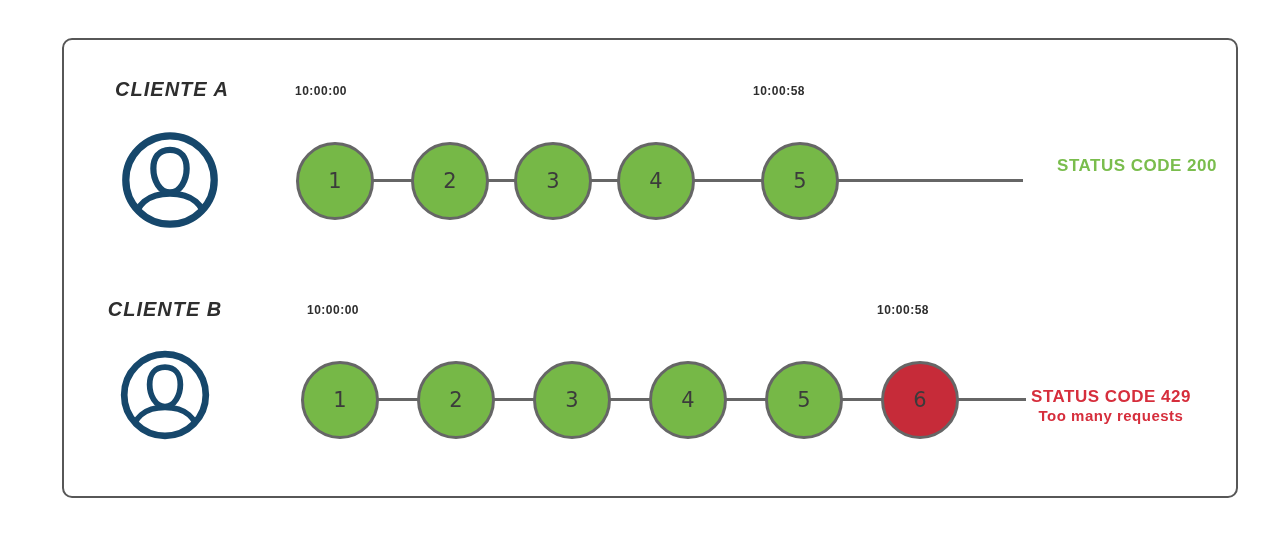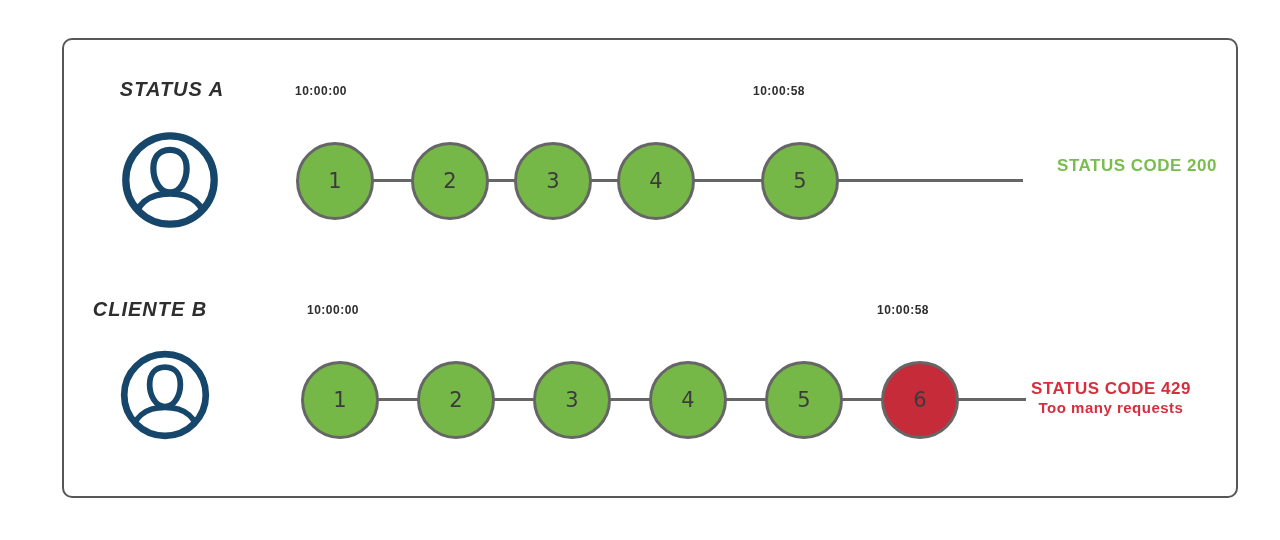--- a/index.html
+++ b/index.html
@@ -79,21 +79,21 @@
   .status .l2 { font-size: 15px; }
   .status.ok { color: var(--status-green); margin-left: 26px; }
   .status.err { color: var(--status-red); }
 </style>
 </head>
 <body>
 
 <div class="canvas">
   <div class="frame"></div>
 
-  <div class="client-label" style="left:102px; top:78px;">STATUS A</div>
+  <div class="client-label" style="left:102px; top:78px;">CLIENTE A</div>
 
   <div class="avatar" style="left:118px; top:128px; width:104px; height:104px;">
     <svg width="104" height="104" viewBox="0 0 100 100">
       <defs>
           <clipPath id="clip-a">
             <circle cx="50" cy="50" r="42"></circle>
           </clipPath>
         </defs>
       <g clip-path="url(#clip-a)">
         <path d="M14,98 C15,72 31,63 50,63 C69,63 85,72 86,98 Z" fill="#ffffff" stroke="currentColor" stroke-width="6"></path>
@@ -111,21 +111,21 @@
   <div class="node" style="left:296px; top:142px;">1</div>
   <div class="node" style="left:411px; top:142px;">2</div>
   <div class="node" style="left:514px; top:142px;">3</div>
   <div class="node" style="left:617px; top:142px;">4</div>
   <div class="node" style="left:761px; top:142px;">5</div>
 
   <div class="status ok" style="left:1026px; top:155px;">
     <div class="l1">STATUS CODE 200</div>
   </div>
 
-  <div class="client-label" style="left:80px; top:298px;">CLIENTE B</div>
+  <div class="client-label" style="left:95px; top:298px;">CLIENTE B</div>
 
   <div class="avatar" style="left:117px; top:347px; width:96px; height:96px;">
     <svg width="96" height="96" viewBox="0 0 100 100">
       <defs>
           <clipPath id="clip-b">
             <circle cx="50" cy="50" r="42"></circle>
           </clipPath>
         </defs>
       <g clip-path="url(#clip-b)">
         <path d="M14,98 C15,72 31,63 50,63 C69,63 85,72 86,98 Z" fill="#ffffff" stroke="currentColor" stroke-width="6"></path>
@@ -140,17 +140,17 @@
 
   <div class="timeline" style="left:340px; top:398px; width:686px;"></div>
 
   <div class="node" style="left:301px; top:361px;">1</div>
   <div class="node" style="left:417px; top:361px;">2</div>
   <div class="node" style="left:533px; top:361px;">3</div>
   <div class="node" style="left:649px; top:361px;">4</div>
   <div class="node" style="left:765px; top:361px;">5</div>
   <div class="node rejected" style="left:881px; top:361px;">6</div>
 
-  <div class="status err" style="left:1026px; top:378px;">
+  <div class="status err" style="left:1026px; top:386px;">
     <div class="l1">STATUS CODE 429</div>
     <div class="l2">Too many requests</div>
   </div>
 </div>
 
 </body></html>

